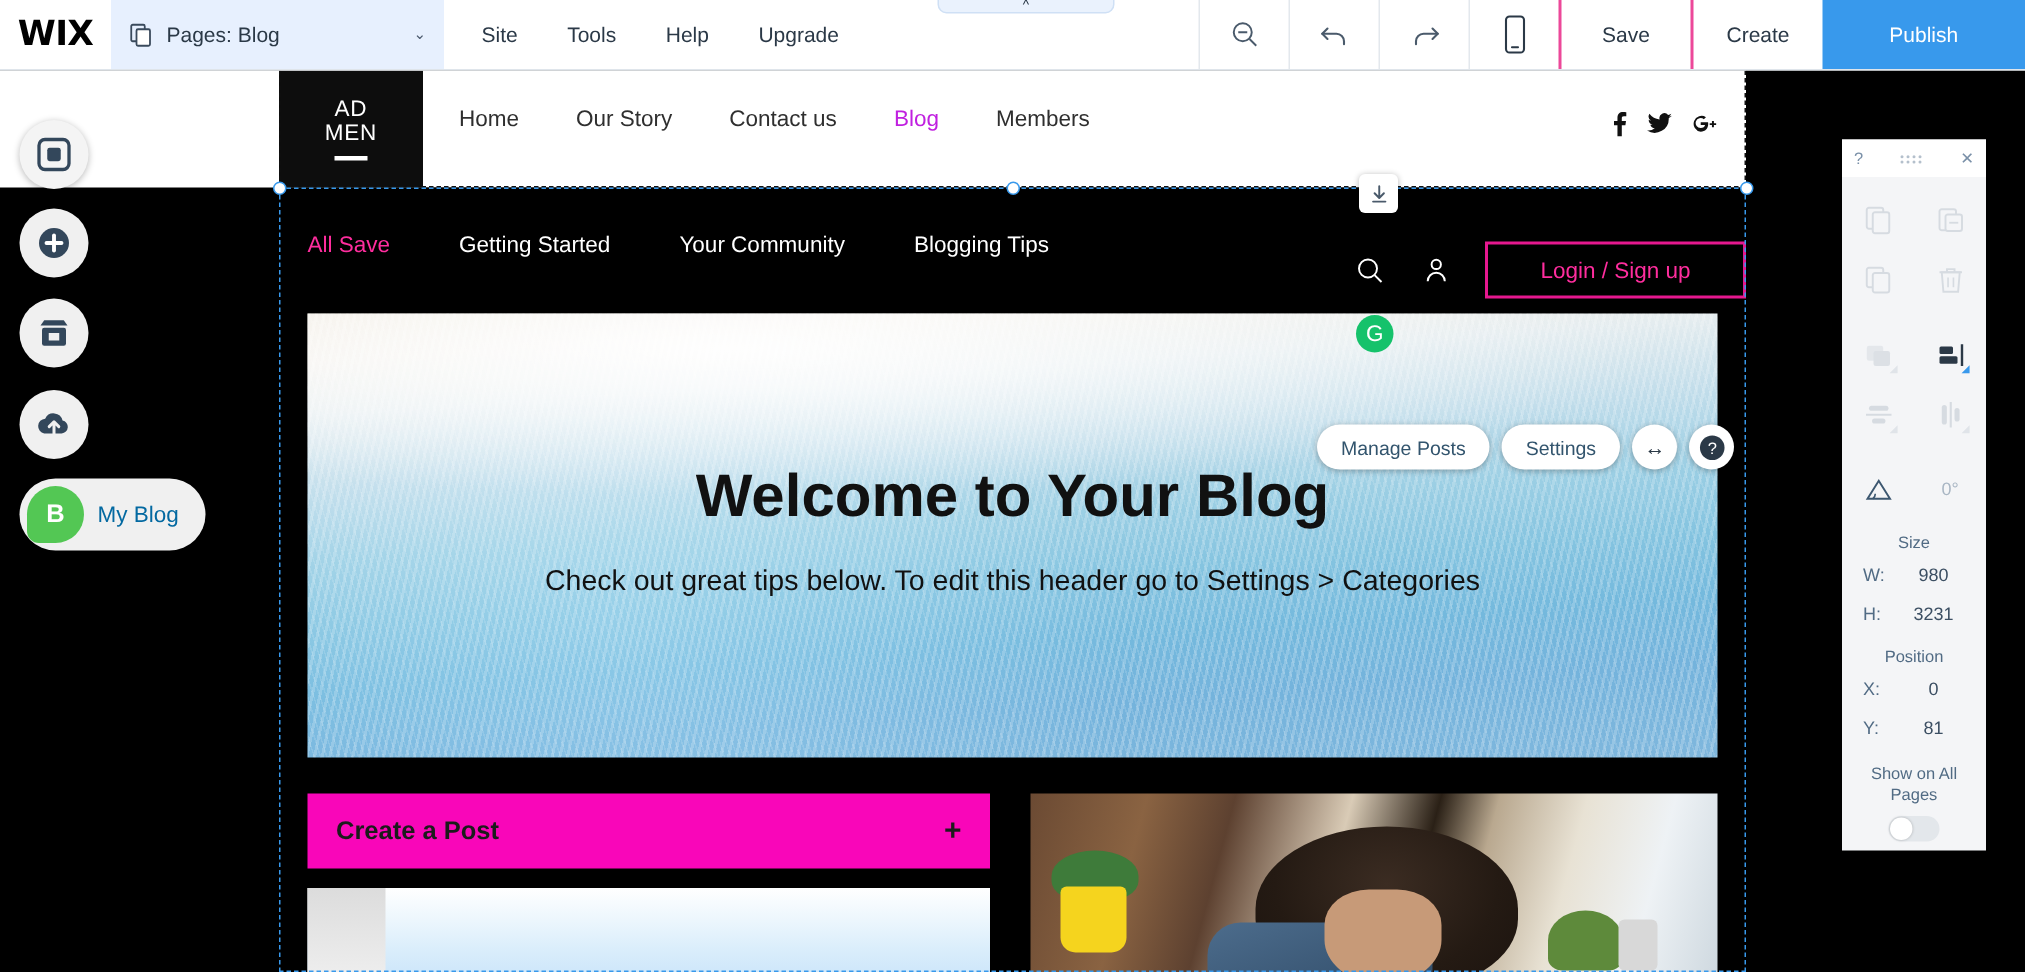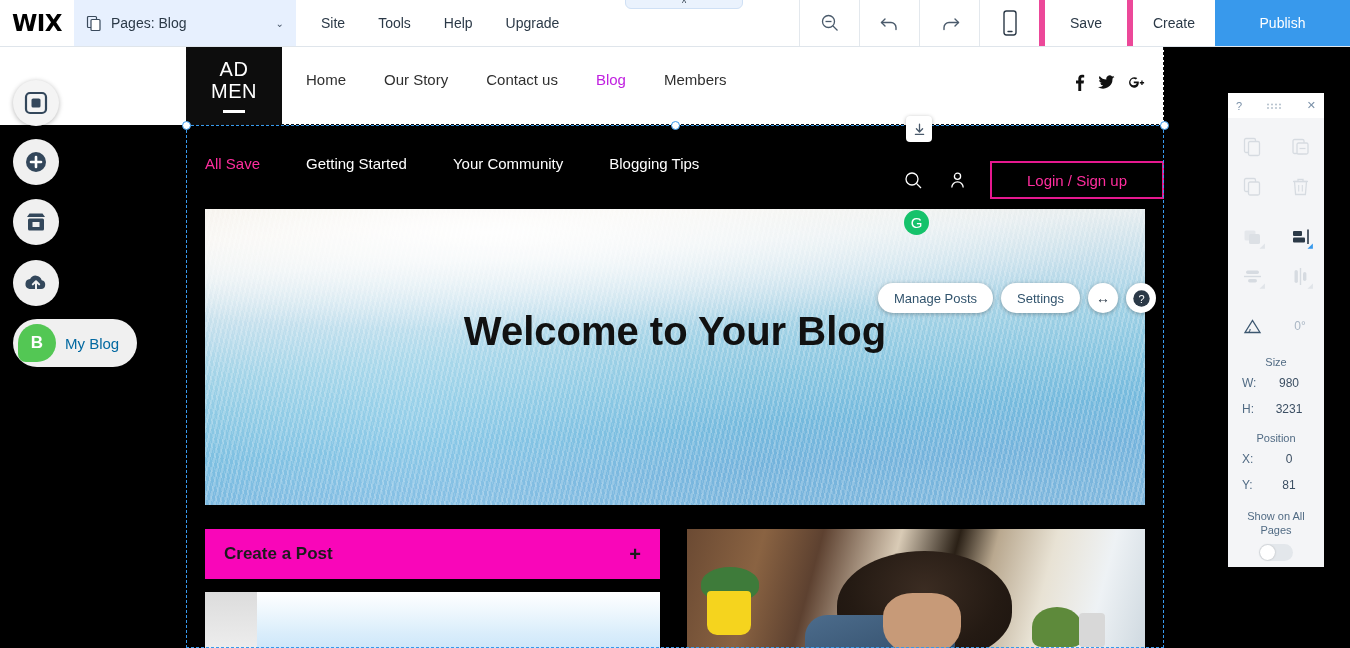--- a/index.html
+++ b/index.html
@@ -30,21 +30,21 @@
   .chev { font-size: 10px; color: #49576b; }
   .menu-group { display: flex; align-items: center; padding-left: 25px; gap: 33px; }
   .menu-group .mi { font-size: 14px; color: #2b3947; cursor: pointer; }
   .topbar .spacer { flex: 1; }
   .tb-icon {
     width: 60px; display: flex; align-items: center; justify-content: center;
     border-left: 1px solid #e3e8ed; cursor: pointer;
   }
   .tb-btn {
     width: 88px; display: flex; align-items: center; justify-content: center;
-    border-left: 6px solid #ec4899; font-size: 14px; color: #2b3947; cursor: pointer;
+    border-left: 2px solid #ec4899; font-size: 14px; color: #2b3947; cursor: pointer;
   }
   .tb-publish {
     width: 135px; background: #3899ec; color: #fff; display: flex;
     align-items: center; justify-content: center; font-size: 14px; cursor: pointer;
   }
   .collapse-tab {
     position: absolute; left: 625px; top: -10px; width: 118px; height: 19px;
     background: #eaf2fd; border: 1px solid #cfe0f5; border-radius: 0 0 6px 6px;
     display: flex; align-items: flex-end; justify-content: center;
     font-size: 9px; color: #1c2b3a; z-index: 60; cursor: pointer;
@@ -77,21 +77,21 @@
   .white-strip { position: absolute; left: 0; top: 47px; width: 186px; height: 78px; background: #fff; }
 
   
   .canvas { position: absolute; left: 186px; top: 47px; width: 978px; height: 601px; background: #000; }
 
   
   .site-header { position: absolute; left: 0; top: 0; width: 978px; height: 78px; background: #fff; }
   .logo-box {
     position: absolute; left: 0; top: 0; width: 96px; height: 78px; background: #0d0d0d;
     color: #fff; display: flex; flex-direction: column; align-items: center;
-    justify-content: center; line-height: 1.08; font-size: 20px; letter-spacing: .5px;
+    justify-content: center; line-height: 1.08; font-size: 15px; letter-spacing: .5px;
   }
   .logo-dash { width: 22px; height: 3px; background: #fff; margin-top: 7px; }
   .site-nav { position: absolute; left: 120px; top: 24px; display: flex; gap: 38px; }
   .site-nav a { font-size: 15px; color: #2f2f2f; text-decoration: none; cursor: pointer; }
   .site-nav a.active { color: #c020e0; }
   .socials { position: absolute; right: 18px; top: 27px; display: flex; gap: 13px; align-items: center; }
   .socials span { cursor: pointer; color: #111; font-size: 16px; line-height: 1; }
 
   
   .blog-nav { position: absolute; left: 0; top: 78px; width: 978px; height: 80px; background: #000; }
@@ -395,20 +395,21 @@
               <circle cx="9.5" cy="5.3" r="3.1" fill="none" stroke="#fff" stroke-width="1.3"></circle>
               <path d="M3.8 16.5 a5.7 5.7 0 0 1 11.4 0" fill="none" stroke="#fff" stroke-width="1.3"></path>
             </svg>
         </div>
         <div class="login-btn">Login / Sign up</div>
       </div>
     </div>
 
     <div class="hero">
       <div class="hero-title">Welcome to Your Blog</div>
+      <div class="hero-sub">Check out great tips below. To edit this header go to Settings &gt; Categories</div>
     </div>
     <div class="gram-badge">G</div>
 
     <div class="hero-toolbar">
       <div class="pill">Manage Posts</div>
       <div class="pill">Settings</div>
       <div class="round">↔</div>
       <div class="round">
         <svg width="19" height="19" viewBox="0 0 19 19">
             <circle cx="9.5" cy="9.5" r="8.2" fill="#2b3947"></circle>

